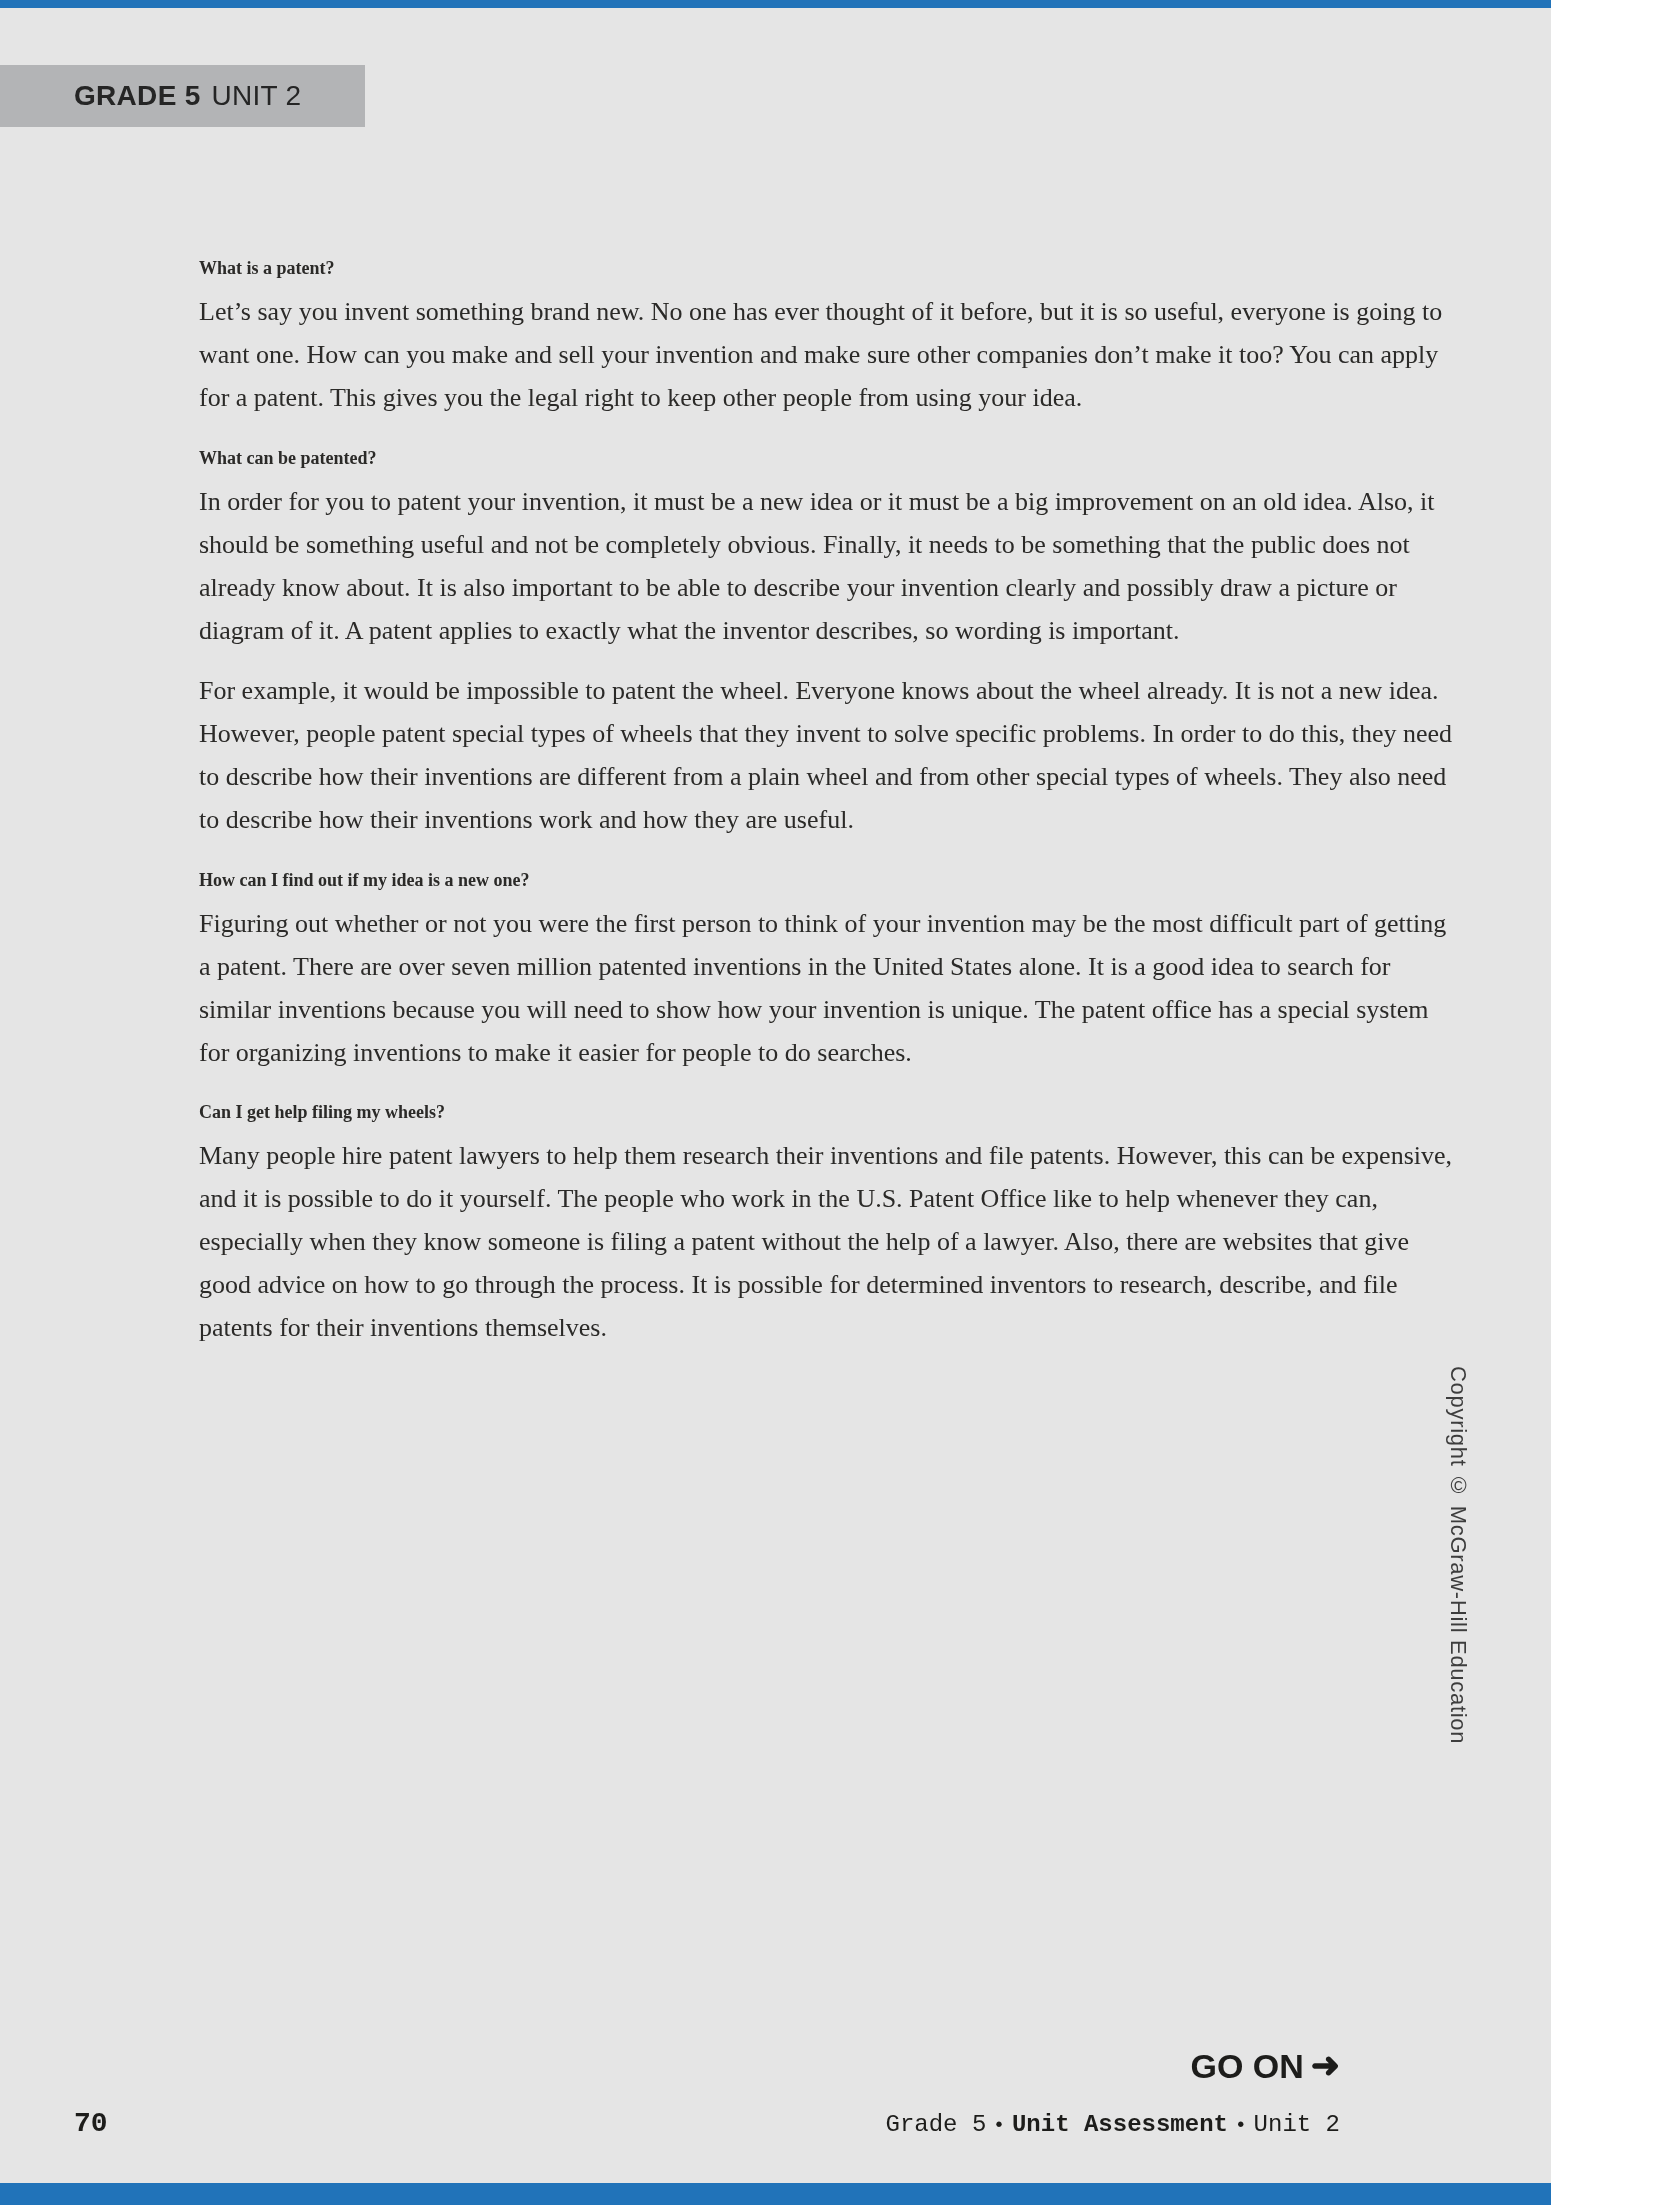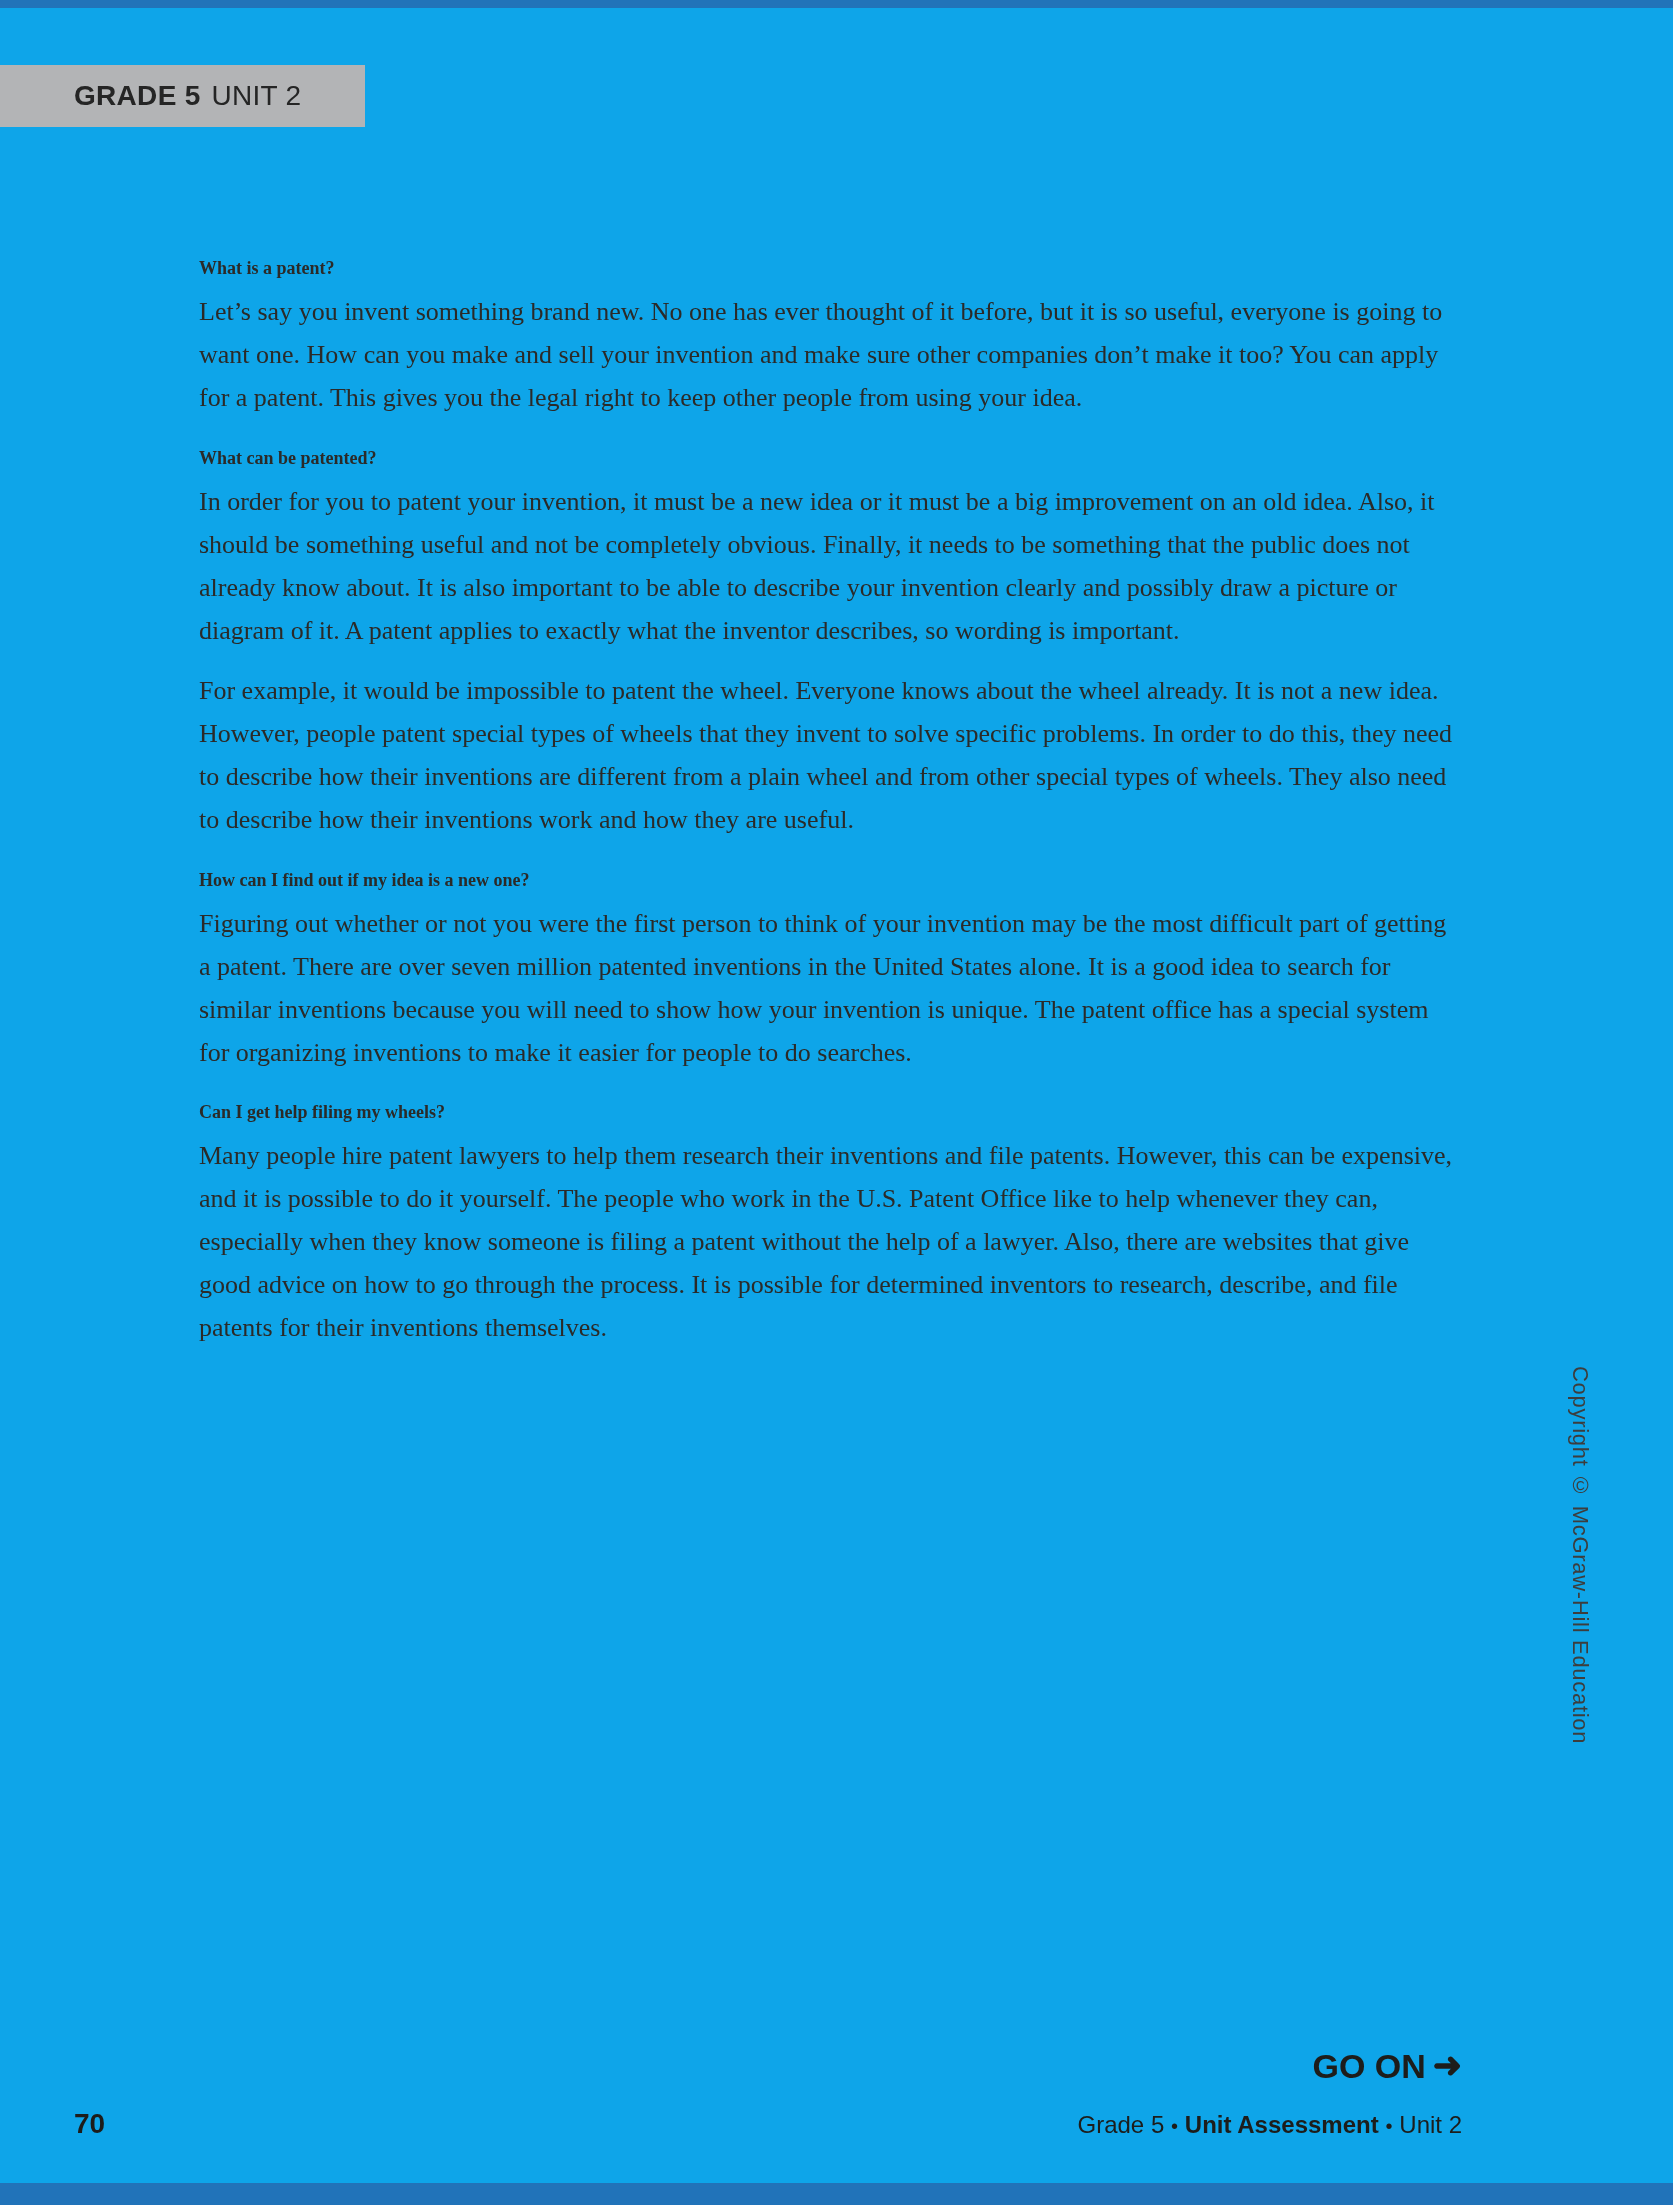--- a/index.html
+++ b/index.html
@@ -4,23 +4,23 @@
 <style>
   html, body { margin: 0; padding: 0; background: #ffffff; }
   :root {
     --accent-blue: #2173b9;
     --badge-gray: #b3b4b6;
     --text-dark: #2b2a28;
     --title-gray: #3e3e3e;
   }
   .page {
     position: relative;
-    width: 1673px;
+    width: 1551px;
     height: 2205px;
-    background: #0ea5e9;
+    background: #e5e5e5;
     font-family: "Liberation Serif", serif;
     color: var(--text-dark);
     overflow: hidden;
   }
   .top-bar {
     position: absolute; top: 0; left: 0;
     width: 100%; height: 8px;
     background: var(--accent-blue);
   }
   .bottom-bar {
@@ -69,21 +69,21 @@
   .go-on {
     position: absolute; top: 2047px; right: 211px;
     font-family: "Liberation Sans", sans-serif;
     font-weight: bold; font-size: 34px; color: #1d1d1b;
     display: flex; gap: 6.8px;
   }
   .go-on .arrow { font-size: 35px; line-height: 1; }
   .footer {
     position: absolute; top: 2108px; left: 74px; right: 211px;
     display: flex; justify-content: space-between; align-items: baseline;
-    font-family: Liberation Sans, sans-serif;
+    font-family: Liberation Mono, monospace;
   }
   .page-number { font-weight: bold; font-size: 28px; color: #1d1d1b; }
   .footer-right { font-size: 24px; color: #1d1d1b; }
   .footer-right .bold { font-weight: bold; }
   .footer-right .sep { margin: 0 6.8px; font-size: 20px; }
 </style>
 </head>
 <body>
 
 <div class="page">

